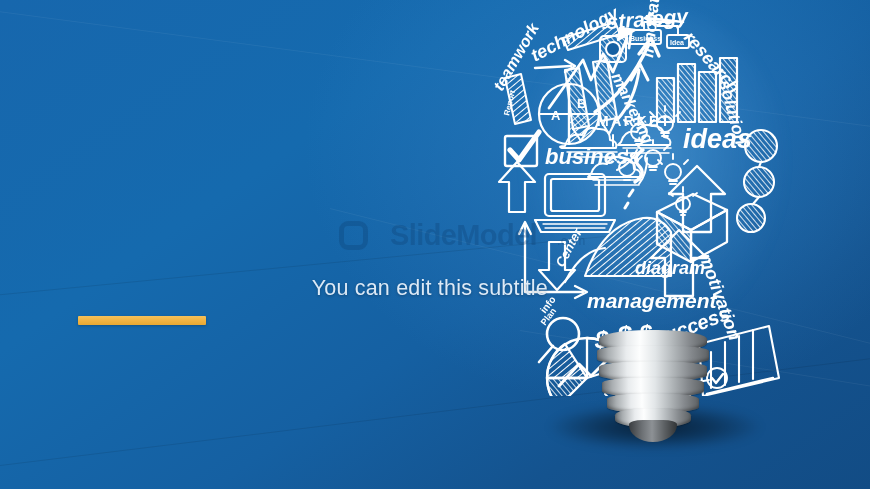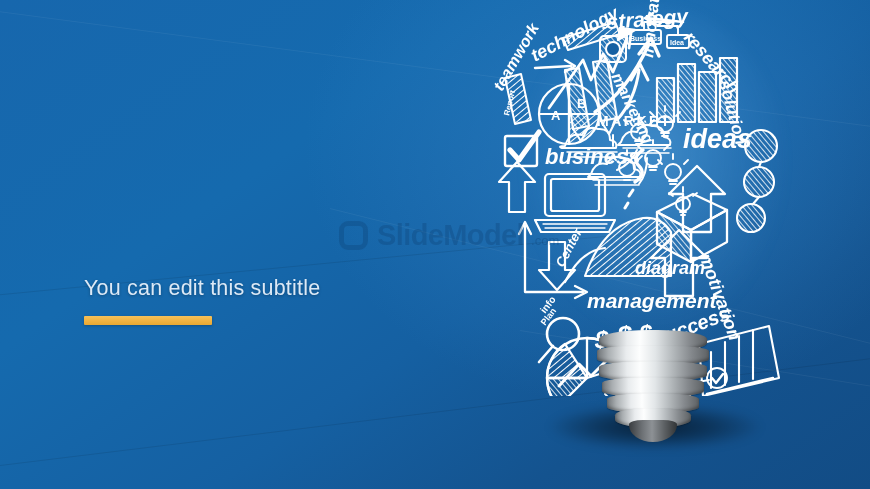--- a/index.html
+++ b/index.html
@@ -18,42 +18,42 @@
   
   .crease{ position:absolute; background:rgba(255,255,255,0.055); height:1px; transform-origin:0 0; pointer-events:none; }
   .crease.dark{ background:rgba(0,0,0,0.09); }
   #c1{ left:-40px; top:6px;   width:1000px; transform:rotate(7.5deg); }
   #c2{ left:-40px; top:470px; width:1000px; transform:rotate(-7deg); }
   #c3{ left:-60px; top:300px; width:700px;  transform:rotate(-5.5deg); }
   #c4{ left:520px; top:330px; width:420px;  transform:rotate(9deg); }
   #c5{ left:330px; top:208px; width:560px;  transform:rotate(14deg); }
 
   
-  #textblock{ position:absolute; left:84px; top:276px; width:470px; }
+  #textblock{ position:absolute; left:78px; top:276px; width:470px;text-align:right; }
   #subtitle{
     font-size:21.5px; font-weight:300; color:#dce9f6; letter-spacing:.2px;
     line-height:1.15; white-space:nowrap;
     text-shadow:0 1px 3px rgba(0,0,0,0.28);
   }
   #title{
     margin-top:9px;
     font-size:41px; font-weight:bold; color:#ffffff;
     letter-spacing:.6px; line-height:1.08; white-space:nowrap;
     text-shadow:0 2px 5px rgba(0,0,0,0.33);
   }
   #accentbar{
     margin-top:15px; width:128px; height:9px; border-radius:1px;
     background:linear-gradient(180deg,#f6c15a 0%, #f2b544 45%, #e8a833 100%);
     box-shadow:0 1px 3px rgba(0,0,0,0.22);
   }
 
   
   #watermark{
     position:absolute; left:339px; top:219px;
-    display:flex; align-items:center; gap:9px;
+    display:flex; align-items:center; gap:22px;
     opacity:.30; pointer-events:none; user-select:none;
   }
   #wm-logo{ width:29px; height:29px; border:5px solid #0c3f72; border-radius:9px; }
   #wm-text{ font-size:29px; font-weight:bold; color:#0c3f72; letter-spacing:-0.6px; }
   #wm-tld{ font-size:13px; font-weight:normal; color:#0c3f72; align-self:flex-end; margin:0 0 4px -2px; }
 
   
   #bulb{ position:absolute; left:487px; top:-4px; width:330px; height:493px; }
   #glow{
     position:absolute; left:35px; top:10px; width:265px; height:330px;

